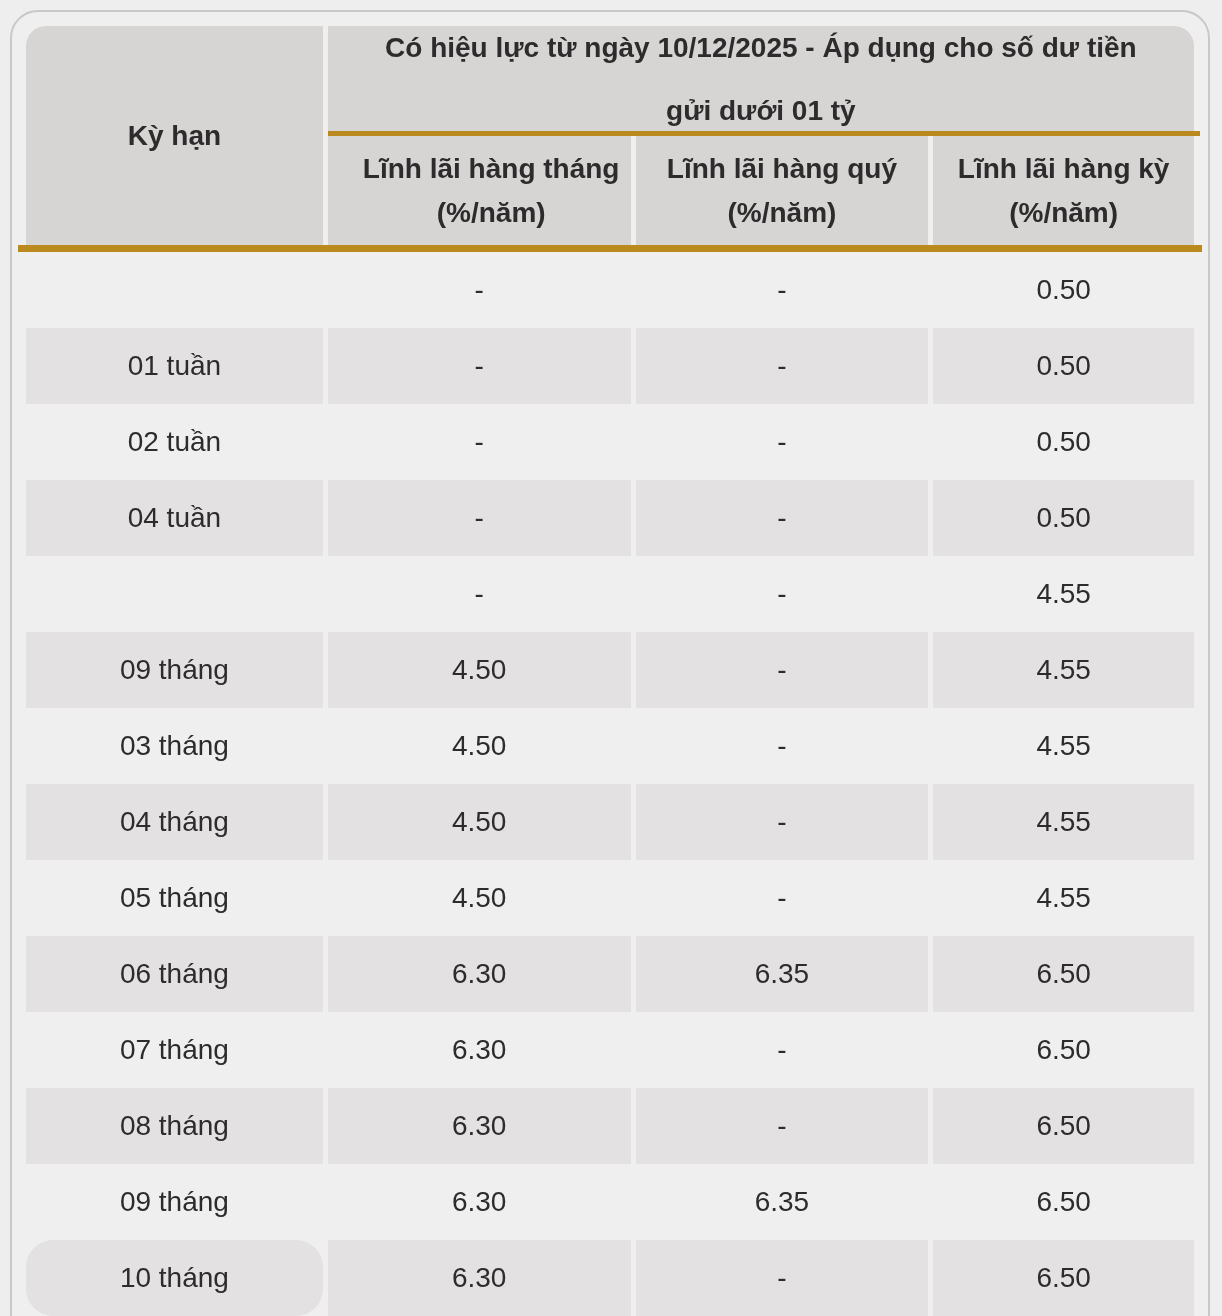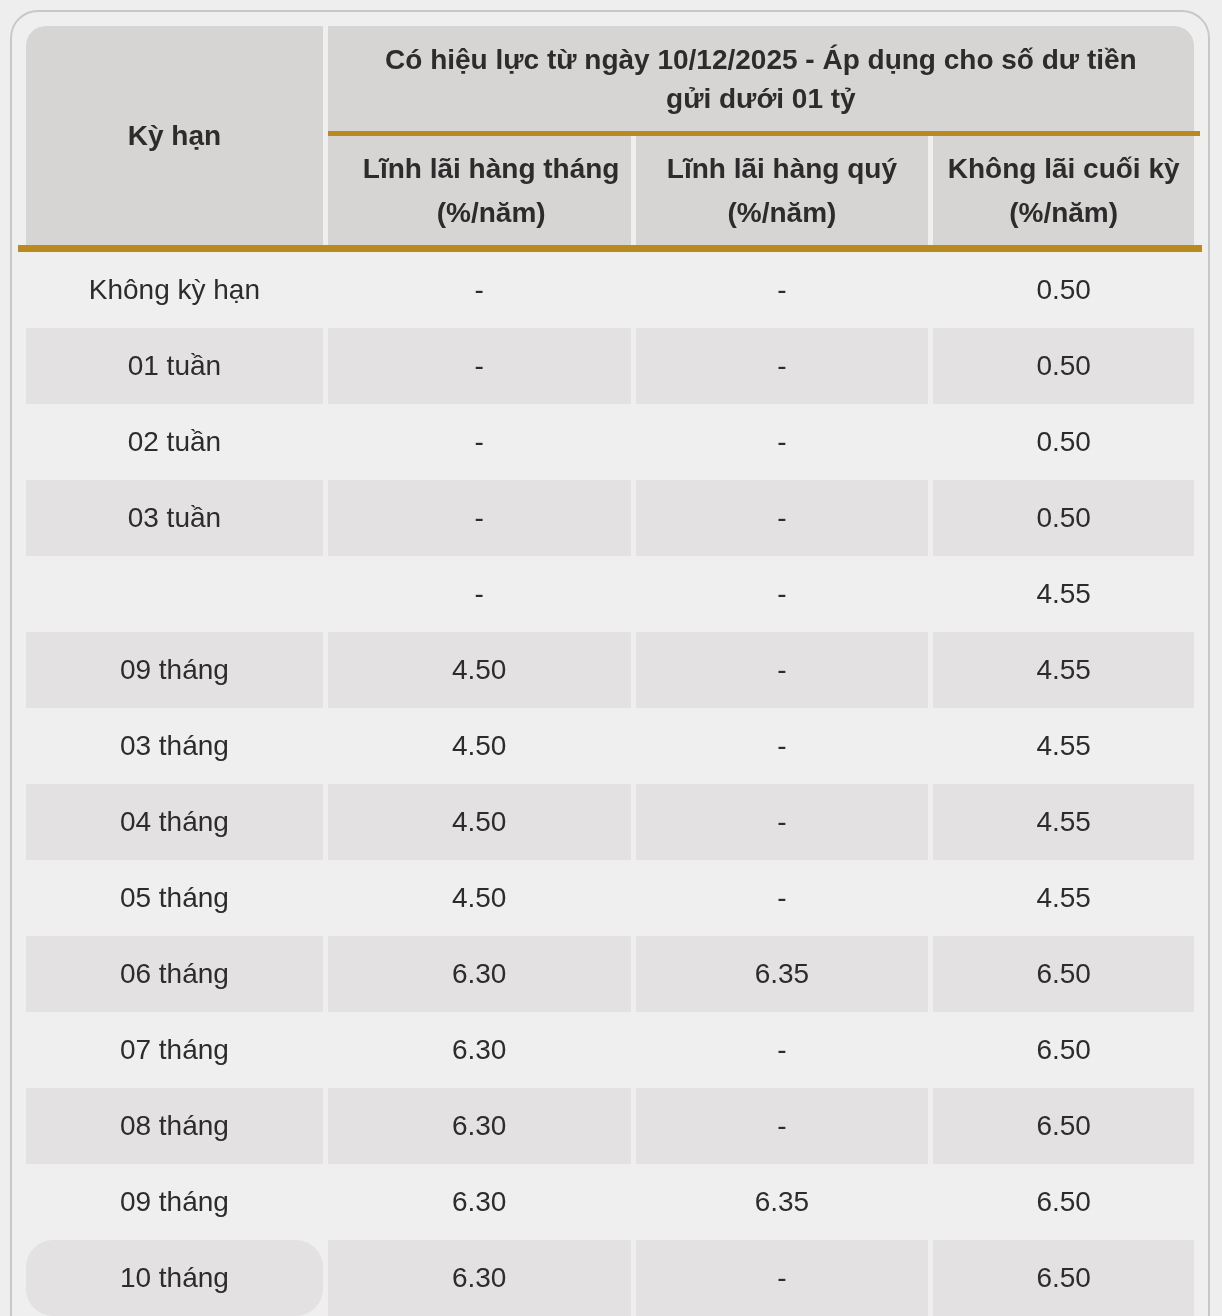--- a/index.html
+++ b/index.html
@@ -37,21 +37,21 @@
     display:flex;flex-direction:column;
     align-items:center;justify-content:center;
     text-align:center;
     font-size:28px;line-height:42px;
   }
   .th{background:var(--header-bg);font-weight:700;}
   .term-th{grid-column:1;grid-row:1/4;border-top-left-radius:20px;}
   .span-th{
     grid-column:2/5;grid-row:1;
     border-top-right-radius:20px;
-    padding:0 34px;line-height:39px;
+    padding:0 34px;line-height:63px;
   }
   .sub-th{grid-row:3;line-height:44px;}
   .sub-th.c2{grid-column:2;padding-left:24px;}
   .sub-th.c3{grid-column:3;}
   .sub-th.c4{grid-column:4;}
   .gold-line{background:var(--gold);}
   .gold-line.thin{grid-column:2/5;grid-row:2;margin-right:-6px;}
   .gold-line.thick{grid-column:1/5;grid-row:4;margin:0 -8px;}
   .body-cell{font-weight:400;}
   .body-cell.stripe{background:var(--stripe-bg);}
@@ -72,39 +72,38 @@
       <span>Lĩnh lãi hàng tháng</span>
       <span>(%/năm)</span>
     </div>
 
     <div class="cell th sub-th c3">
       <span>Lĩnh lãi hàng quý</span>
       <span>(%/năm)</span>
     </div>
 
     <div class="cell th sub-th c4">
-      <span>Không lãi cuối kỳ</span>
+      <span>Lĩnh lãi hàng kỳ</span>
       <span>(%/năm)</span>
     </div>
 
     <div class="gold-line thick"></div>
 
-  <div class="cell body-cell" style="grid-area: 5 / 1;">Không kỳ hạn</div>
       <div class="cell body-cell" style="grid-area: 5 / 2;">-</div>
       <div class="cell body-cell" style="grid-area: 5 / 3;">-</div>
       <div class="cell body-cell" style="grid-area: 5 / 4;">0.50</div>
       <div class="cell body-cell stripe" style="grid-area: 6 / 1;">01 tuần</div>
       <div class="cell body-cell stripe" style="grid-area: 6 / 2;">-</div>
       <div class="cell body-cell stripe" style="grid-area: 6 / 3;">-</div>
       <div class="cell body-cell stripe" style="grid-area: 6 / 4;">0.50</div>
       <div class="cell body-cell" style="grid-area: 7 / 1;">02 tuần</div>
       <div class="cell body-cell" style="grid-area: 7 / 2;">-</div>
       <div class="cell body-cell" style="grid-area: 7 / 3;">-</div>
       <div class="cell body-cell" style="grid-area: 7 / 4;">0.50</div>
-      <div class="cell body-cell stripe" style="grid-area: 8 / 1;">03 tuần</div>
+      <div class="cell body-cell stripe" style="grid-area: 8 / 1;">04 tuần</div>
       <div class="cell body-cell stripe" style="grid-area: 8 / 2;">-</div>
       <div class="cell body-cell stripe" style="grid-area: 8 / 3;">-</div>
       <div class="cell body-cell stripe" style="grid-area: 8 / 4;">0.50</div>
       <div class="cell body-cell" style="grid-area: 9 / 2;">-</div>
       <div class="cell body-cell" style="grid-area: 9 / 3;">-</div>
       <div class="cell body-cell" style="grid-area: 9 / 4;">4.55</div>
       <div class="cell body-cell stripe" style="grid-area: 10 / 1;">09 tháng</div>
       <div class="cell body-cell stripe" style="grid-area: 10 / 2;">4.50</div>
       <div class="cell body-cell stripe" style="grid-area: 10 / 3;">-</div>
       <div class="cell body-cell stripe" style="grid-area: 10 / 4;">4.55</div>

